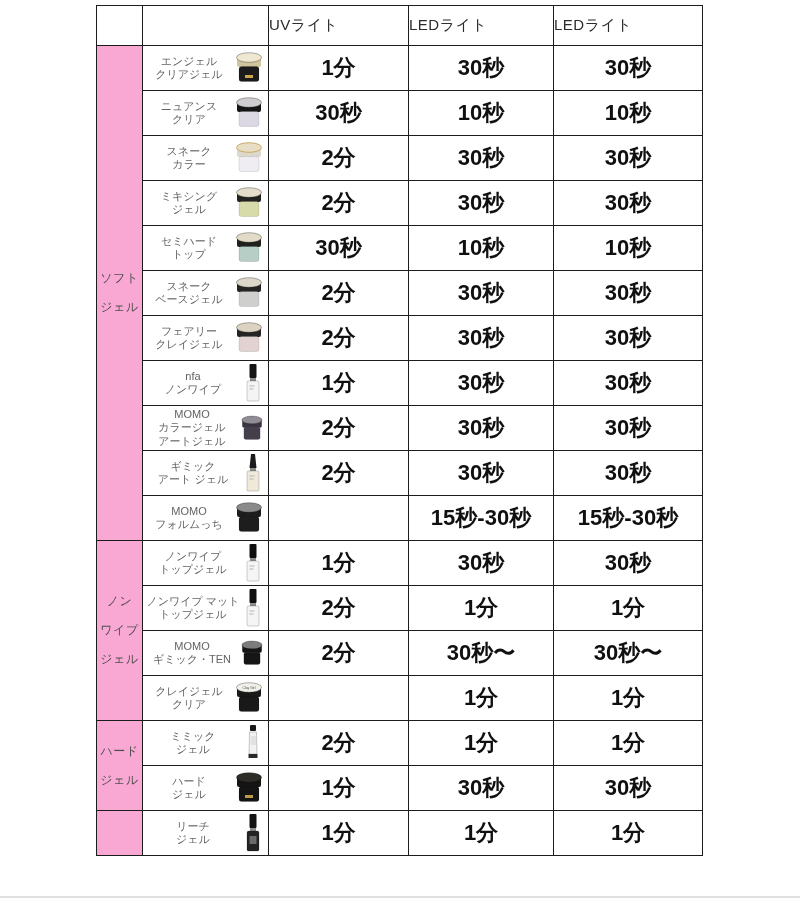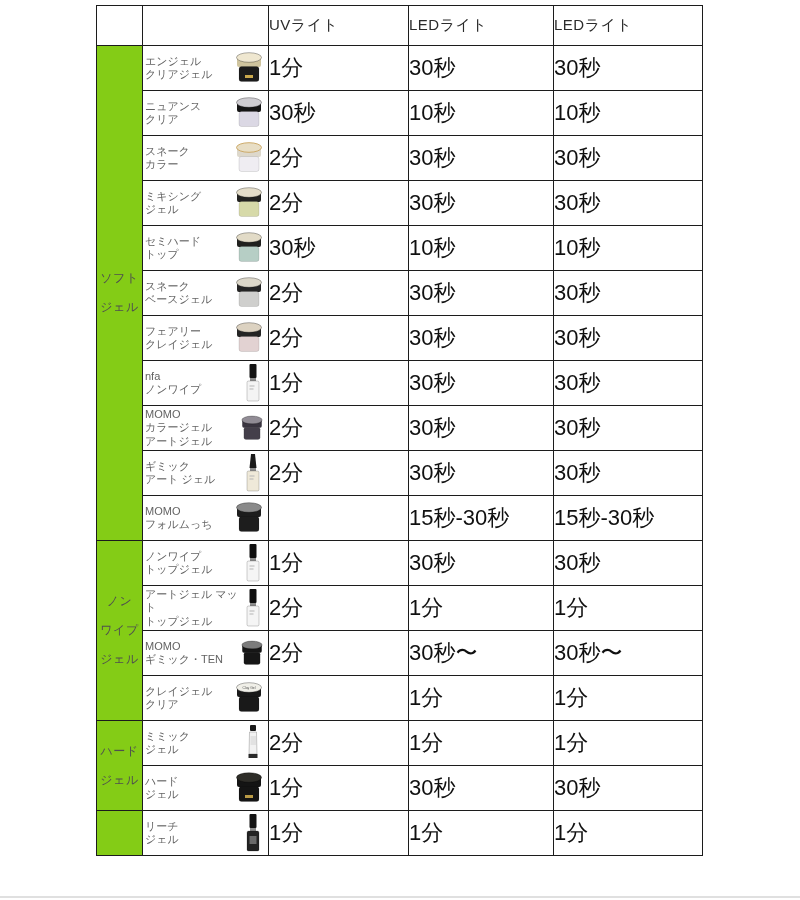--- a/index.html
+++ b/index.html
@@ -16,34 +16,34 @@
   }
   table.cure th,table.cure td{
     border:1px solid #1c1c1c;padding:0;overflow:hidden;
   }
   thead tr{height:40px;}
   tbody tr{height:44px;}
   th.hcell{
     font-size:15px;font-weight:400;color:#2b2b2b;text-align:left;vertical-align:middle;
     letter-spacing:0.5px;
   }
-  td.gcell{vertical-align:middle;text-align:center;background:#84cc16;}
+  td.gcell{vertical-align:middle;text-align:center;background:#f9a8d4;}
   .glabel{
     display:inline-block;font-size:12px;color:#4f4f4f;line-height:2.4;
     white-space:pre-line;letter-spacing:0.5px;
   }
   td.pcell{vertical-align:middle;}
   .pwrap{display:flex;align-items:center;height:44px;padding:0 3px 0 2px;box-sizing:border-box;}
   .pname{
-    flex:1 1 auto;font-size:11px;color:#636363;
+    flex:1 1 auto;text-align:center;font-size:11px;color:#636363;
     line-height:1.2;white-space:pre-line;
   }
   .picon{flex:0 0 auto;display:flex;align-items:center;justify-content:center;min-width:24px;}
   td.time{
-    font-size:22px;color:#101010;vertical-align:middle;font-weight:400;
+    font-size:22px;color:#101010;text-align:center;vertical-align:middle;font-weight:700;
   }
   .footer-line{
     position:absolute;left:0;top:896px;width:800px;height:2px;background:#e0e0e0;
   }
 </style>
 </head>
 <body>
 
 <div class="stage">
   <table class="cure">
@@ -304,21 +304,21 @@
               </span>
             </div>
           </td>
           <td class="time">1分</td>
           <td class="time">30秒</td>
           <td class="time">30秒</td>
         </tr>
         <tr>
           <td class="pcell">
             <div class="pwrap">
-              <span class="pname">アートジェル マット
+              <span class="pname">ノンワイプ マット
 トップジェル</span>
               <span class="picon">
                 <svg width="20" height="40" viewBox="0 0 20 40">
       <rect x="6.5" y="1" width="7" height="14" rx="1" fill="#101010"></rect>
       <rect x="7" y="15" width="6" height="3" fill="#8d8d8d"></rect>
       <rect x="4" y="18" width="12" height="20" rx="1.5" fill="#f5f5f5" stroke="rgba(0,0,0,0.28)" stroke-width="0.7"></rect>
       <g stroke="#b5b5b5" stroke-width="1">
                     <line x1="6.5" y1="23" x2="11.5" y2="23"></line>
                     <line x1="6.5" y1="26" x2="10.5" y2="26"></line>
                   </g>

